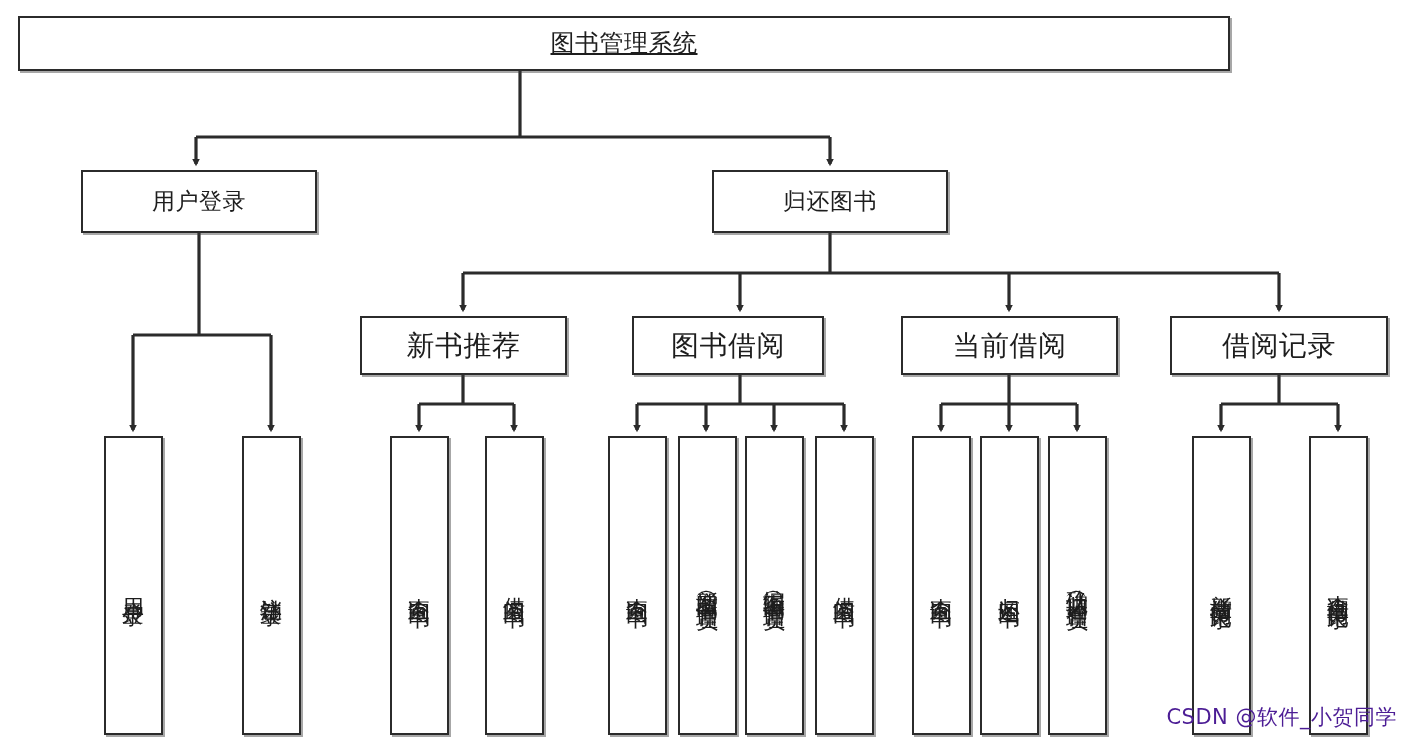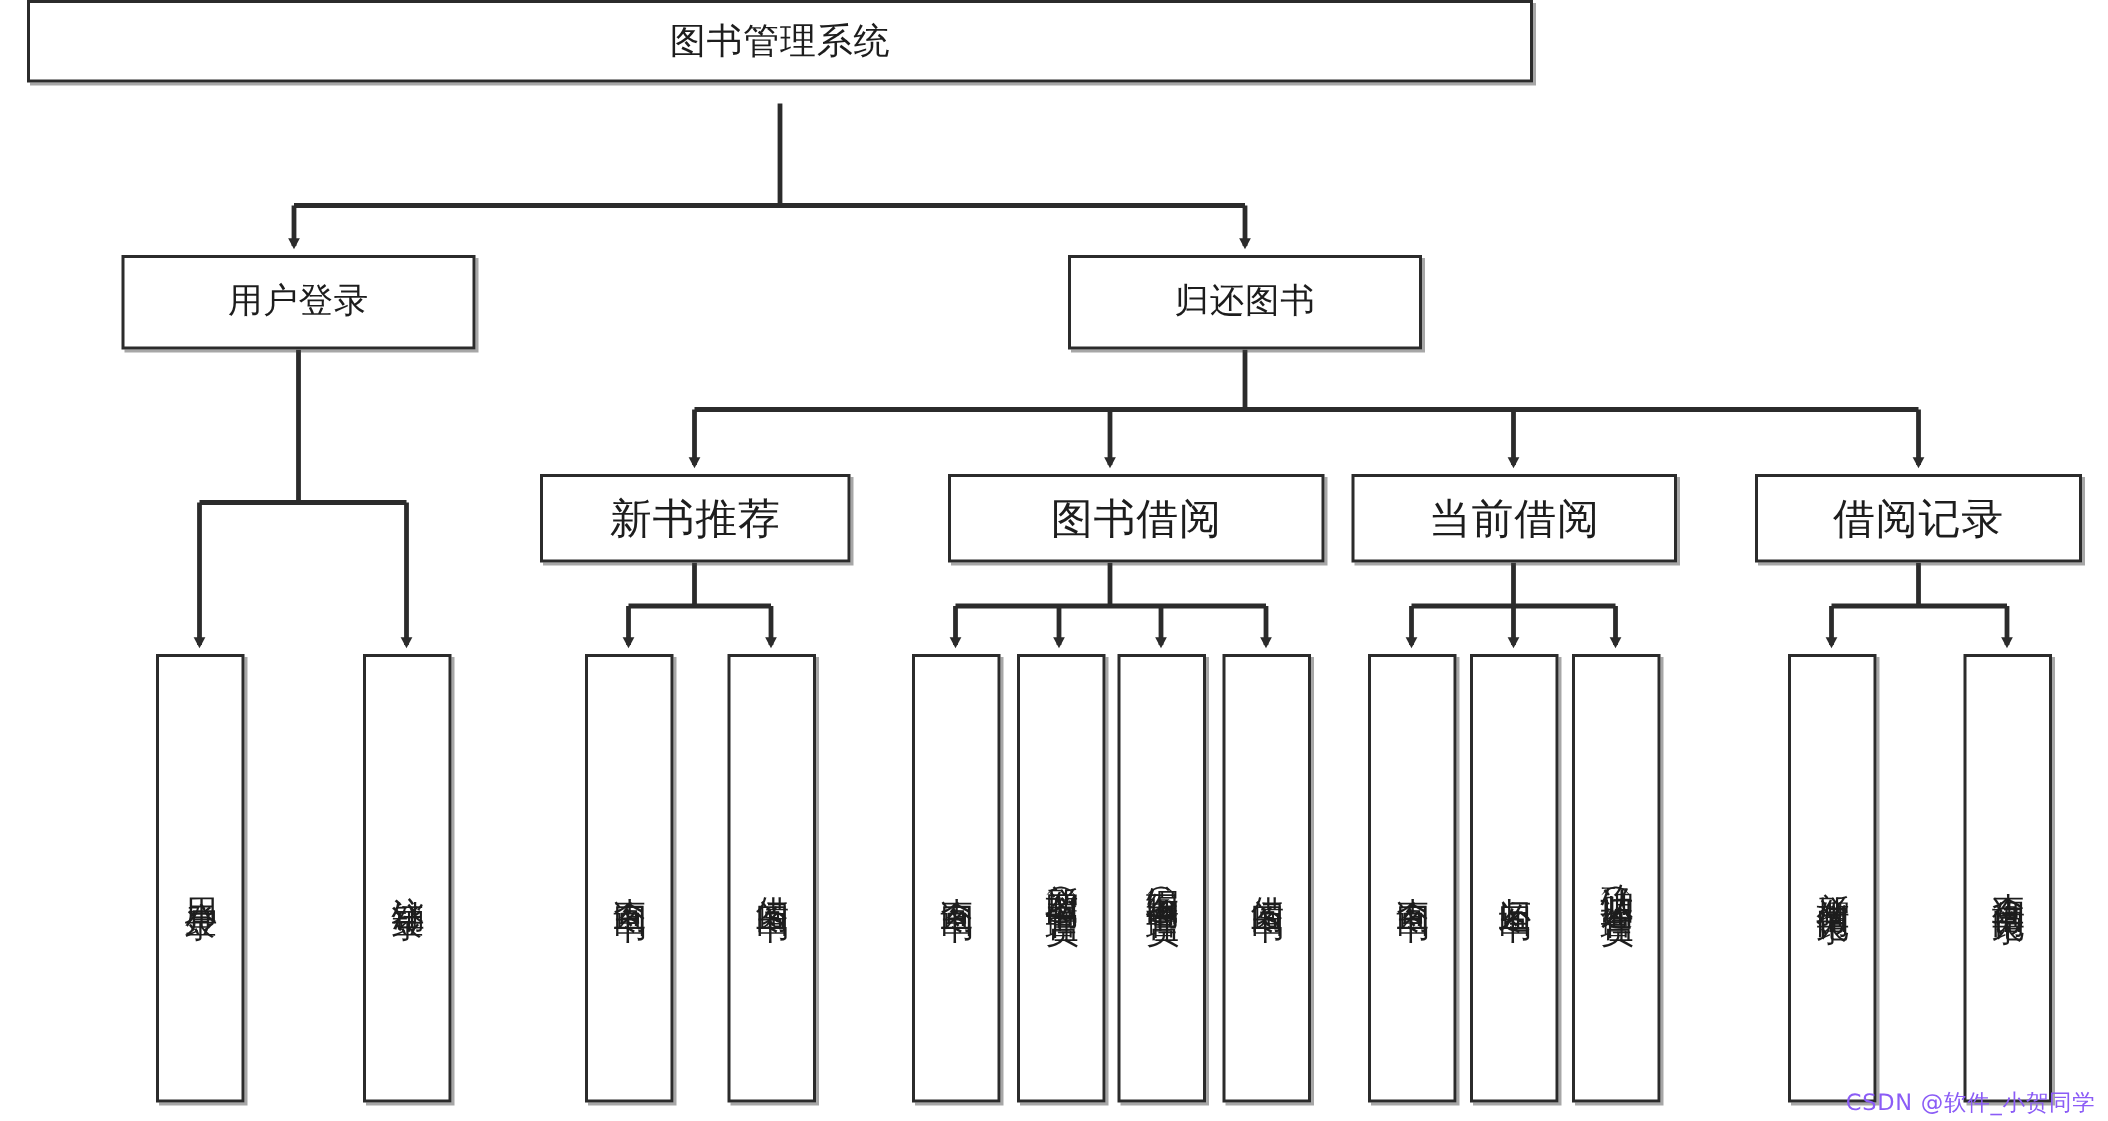--- a/index.html
+++ b/index.html
@@ -60,23 +60,23 @@
     writing-mode: vertical-rl;
     text-orientation: upright;
     font-size: 22px;
     line-height: 1.05;
     letter-spacing: 3px;
     white-space: nowrap;
   }
   #watermark {
     position: absolute;
     right: 8px;
-    bottom: 2px;
-    font-size: 15px;
-    color: #8b5cf6;
+    bottom: 16px;
+    font-size: 21px;
+    color: #4c1d95;
     letter-spacing: 0.5px;
     white-space: nowrap;
     pointer-events: none;
   }
 </style>
 </head>
 <body>
 
 <div id="diagram-root">
 
@@ -126,37 +126,37 @@
       <path d="M1009,404 L1009,430" marker-end="url(#arrowhead)"></path>
       <path d="M1077,404 L1077,430" marker-end="url(#arrowhead)"></path>
 
       <path d="M1279,375 L1279,404"></path>
       <path d="M1221,404 L1338,404"></path>
       <path d="M1221,404 L1221,430" marker-end="url(#arrowhead)"></path>
       <path d="M1338,404 L1338,430" marker-end="url(#arrowhead)"></path>
     </g>
   </svg>
 
-  <div class="node horiz level-1" style="left:18px; top:0; width:1004px; height:55px;">
+  <div class="node horiz level-1" style="left:18px; top:16px; width:1212px; height:55px;text-decoration:underline;">
     <span class="node-label">图书管理系统</span>
   </div>
 
   <div class="node horiz level-2" style="left:81px; top:170px; width:236px; height:63px;">
     <span class="node-label">用户登录</span>
   </div>
 
   <div class="node horiz level-2" style="left:712px; top:170px; width:236px; height:63px;">
     <span class="node-label">归还图书</span>
   </div>
 
   <div class="node horiz level-3" style="left:360px; top:316px; width:207px; height:59px;">
     <span class="node-label">新书推荐</span>
   </div>
 
-  <div class="node horiz level-3" style="left:632px; top:316px; width:251px; height:59px;">
+  <div class="node horiz level-3" style="left:632px; top:316px; width:192px; height:59px;">
     <span class="node-label">图书借阅</span>
   </div>
 
   <div class="node horiz level-3" style="left:901px; top:316px; width:217px; height:59px;">
     <span class="node-label">当前借阅</span>
   </div>
 
   <div class="node horiz level-3" style="left:1170px; top:316px; width:218px; height:59px;">
     <span class="node-label">借阅记录</span>
   </div>

